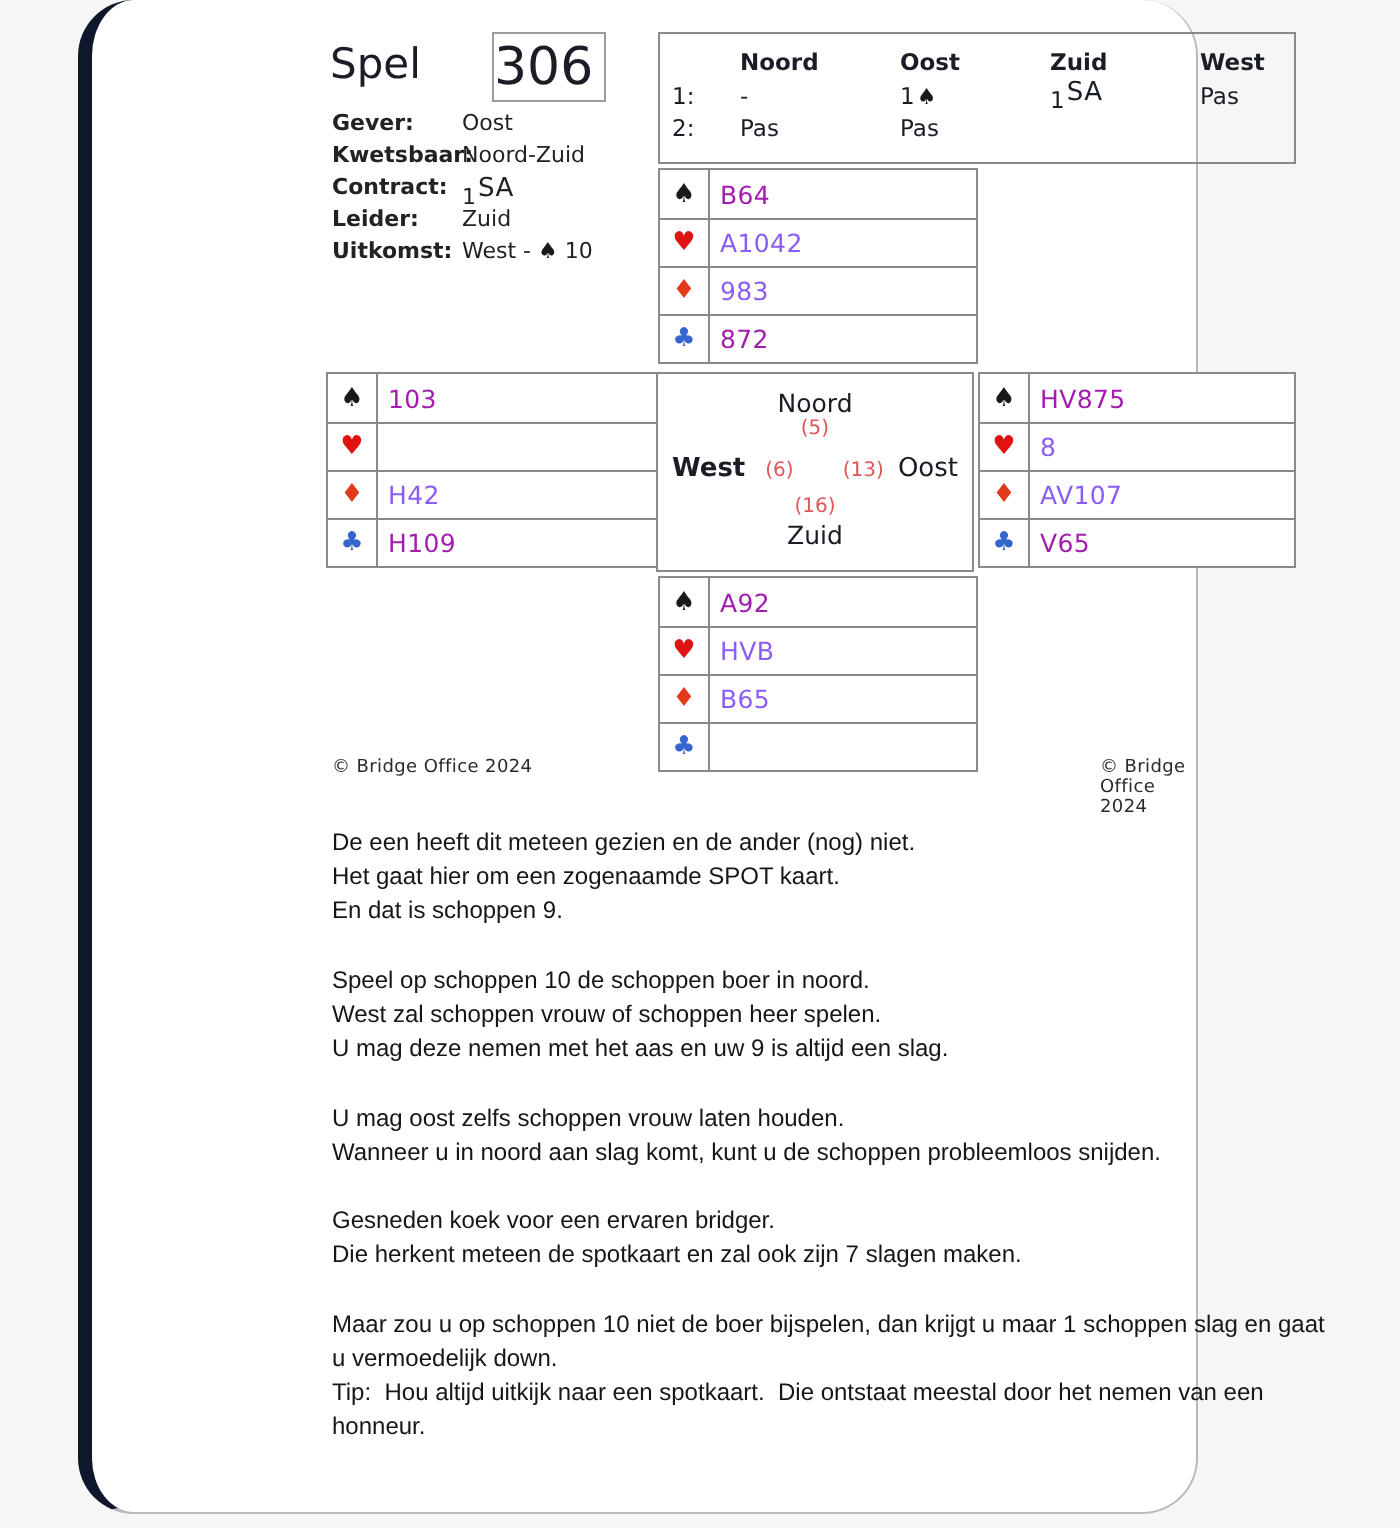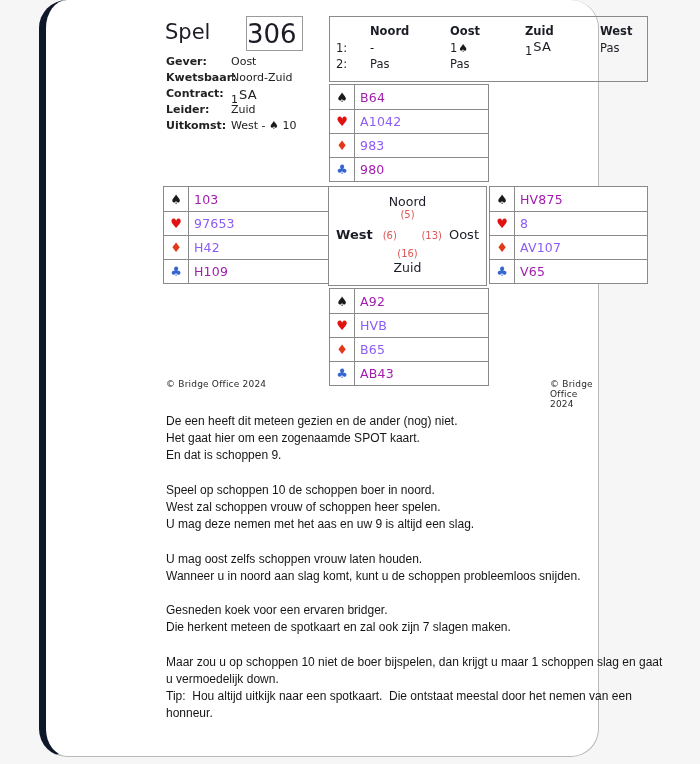--- a/index.html
+++ b/index.html
@@ -170,32 +170,31 @@
       <div class="hrow">
         <div class="suitcell c-heart">♥</div>
         <div class="cards t-red">A1042</div>
       </div>
       <div class="hrow">
         <div class="suitcell c-diamond">♦</div>
         <div class="cards t-red">983</div>
       </div>
       <div class="hrow">
         <div class="suitcell c-club">♣</div>
-        <div class="cards t-dark">980</div>
+        <div class="cards t-dark">872</div>
       </div>
     </div>
 
     <div class="abs hand hand-west">
       <div class="hrow">
         <div class="suitcell c-spade">♠</div>
         <div class="cards t-dark">103</div>
       </div>
       <div class="hrow">
         <div class="suitcell c-heart">♥</div>
-        <div class="cards t-red">97653</div>
       </div>
       <div class="hrow">
         <div class="suitcell c-diamond">♦</div>
         <div class="cards t-red">H42</div>
       </div>
       <div class="hrow">
         <div class="suitcell c-club">♣</div>
         <div class="cards t-dark">H109</div>
       </div>
     </div>
@@ -227,21 +226,20 @@
       <div class="hrow">
         <div class="suitcell c-heart">♥</div>
         <div class="cards t-red">HVB</div>
       </div>
       <div class="hrow">
         <div class="suitcell c-diamond">♦</div>
         <div class="cards t-red">B65</div>
       </div>
       <div class="hrow">
         <div class="suitcell c-club">♣</div>
-        <div class="cards t-dark">AB43</div>
       </div>
     </div>
 
     <div class="abs compass">
       <div class="cp-north">Noord</div>
       <div class="cp-pts">(5)</div>
       <div class="cp-mid">
         <span class="cp-west">West</span>
         <span class="cp-pts">(6)</span>
         <span class="cp-spacer"></span>

